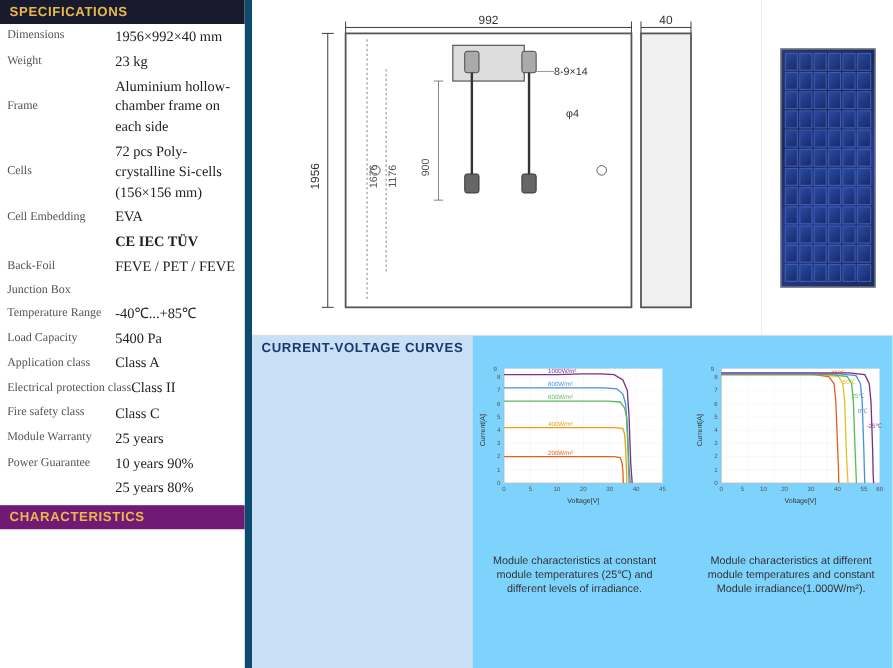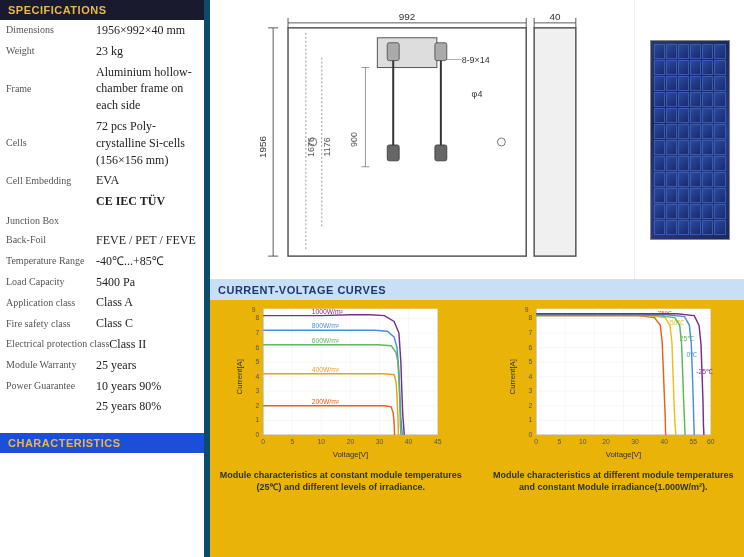--- a/index.html
+++ b/index.html
@@ -60,27 +60,27 @@
       line-height: 1.4;
       flex: 1;
     }
 
     .spec-value.bold {
       font-weight: bold;
     }
 
     
     .char-header {
-      background: #1d4ed8;
+      background: #701a75;
       color: #e8b84b;
       font-weight: bold;
       font-size: 11px;
       padding: 4px 8px;
       letter-spacing: 0.5px;
-      margin-top: 16px;
+      margin-top: 4px;
     }
 
     
     .right-panel {
       flex: 1;
       display: flex;
       flex-direction: column;
       overflow: hidden;
     }
 
@@ -96,24 +96,23 @@
       flex: 1;
       padding: 8px;
       display: flex;
       flex-direction: column;
       align-items: center;
       justify-content: center;
     }
 
     
     .curves-section {
-      background: #eab308;
-      flex: 1;
-      display: flex;
-      flex-direction: column;
+      background: #7dd3fc;
+      flex: 1;
+      display: flex;
       overflow: hidden;
     }
 
     .curves-header {
       background: #c8dff5;
       color: #1a3a6e;
       font-weight: bold;
       font-size: 11px;
       padding: 4px 8px;
       letter-spacing: 0.5px;
@@ -132,23 +131,22 @@
       flex: 1;
       display: flex;
       flex-direction: column;
       align-items: center;
     }
 
     .chart-caption {
       font-size: 9px;
       color: #333;
       text-align: center;
-      margin-top: 6px;
+      margin-top: 18px;
       line-height: 1.3;
-      font-weight: bold;
     }
 
     
     .chart-svg {
       width: 100%;
       height: 160px;
     }
 
     
     .panel-image-area {
@@ -204,46 +202,46 @@
     </div>
     <div class="spec-row">
       <span class="spec-label">Cell Embedding</span>
       <span class="spec-value">EVA</span>
     </div>
     <div class="spec-row">
       <span class="spec-label"></span>
       <span class="spec-value bold">CE  IEC  TÜV</span>
     </div>
     <div class="spec-row">
+      <span class="spec-label">Back-Foil</span>
+      <span class="spec-value">FEVE / PET / FEVE</span>
+    </div>
+    <div class="spec-row">
       <span class="spec-label">Junction Box</span>
       <span class="spec-value"></span>
     </div>
     <div class="spec-row">
-      <span class="spec-label">Back-Foil</span>
-      <span class="spec-value">FEVE / PET / FEVE</span>
-    </div>
-    <div class="spec-row">
       <span class="spec-label">Temperature Range</span>
       <span class="spec-value">-40℃...+85℃</span>
     </div>
     <div class="spec-row">
       <span class="spec-label">Load Capacity</span>
       <span class="spec-value">5400 Pa</span>
     </div>
     <div class="spec-row">
       <span class="spec-label">Application class</span>
       <span class="spec-value">Class A</span>
     </div>
     <div class="spec-row">
+      <span class="spec-label">Electrical protection class</span>
+      <span class="spec-value">Class II</span>
+    </div>
+    <div class="spec-row">
       <span class="spec-label">Fire safety class</span>
       <span class="spec-value">Class C</span>
-    </div>
-    <div class="spec-row">
-      <span class="spec-label">Electrical protection class</span>
-      <span class="spec-value">Class II</span>
     </div>
     <div class="spec-row">
       <span class="spec-label">Module Warranty</span>
       <span class="spec-value">25 years</span>
     </div>
     <div class="spec-row">
       <span class="spec-label">Power Guarantee</span>
       <span class="spec-value">10 years 90%</span>
     </div>
     <div class="spec-row">

